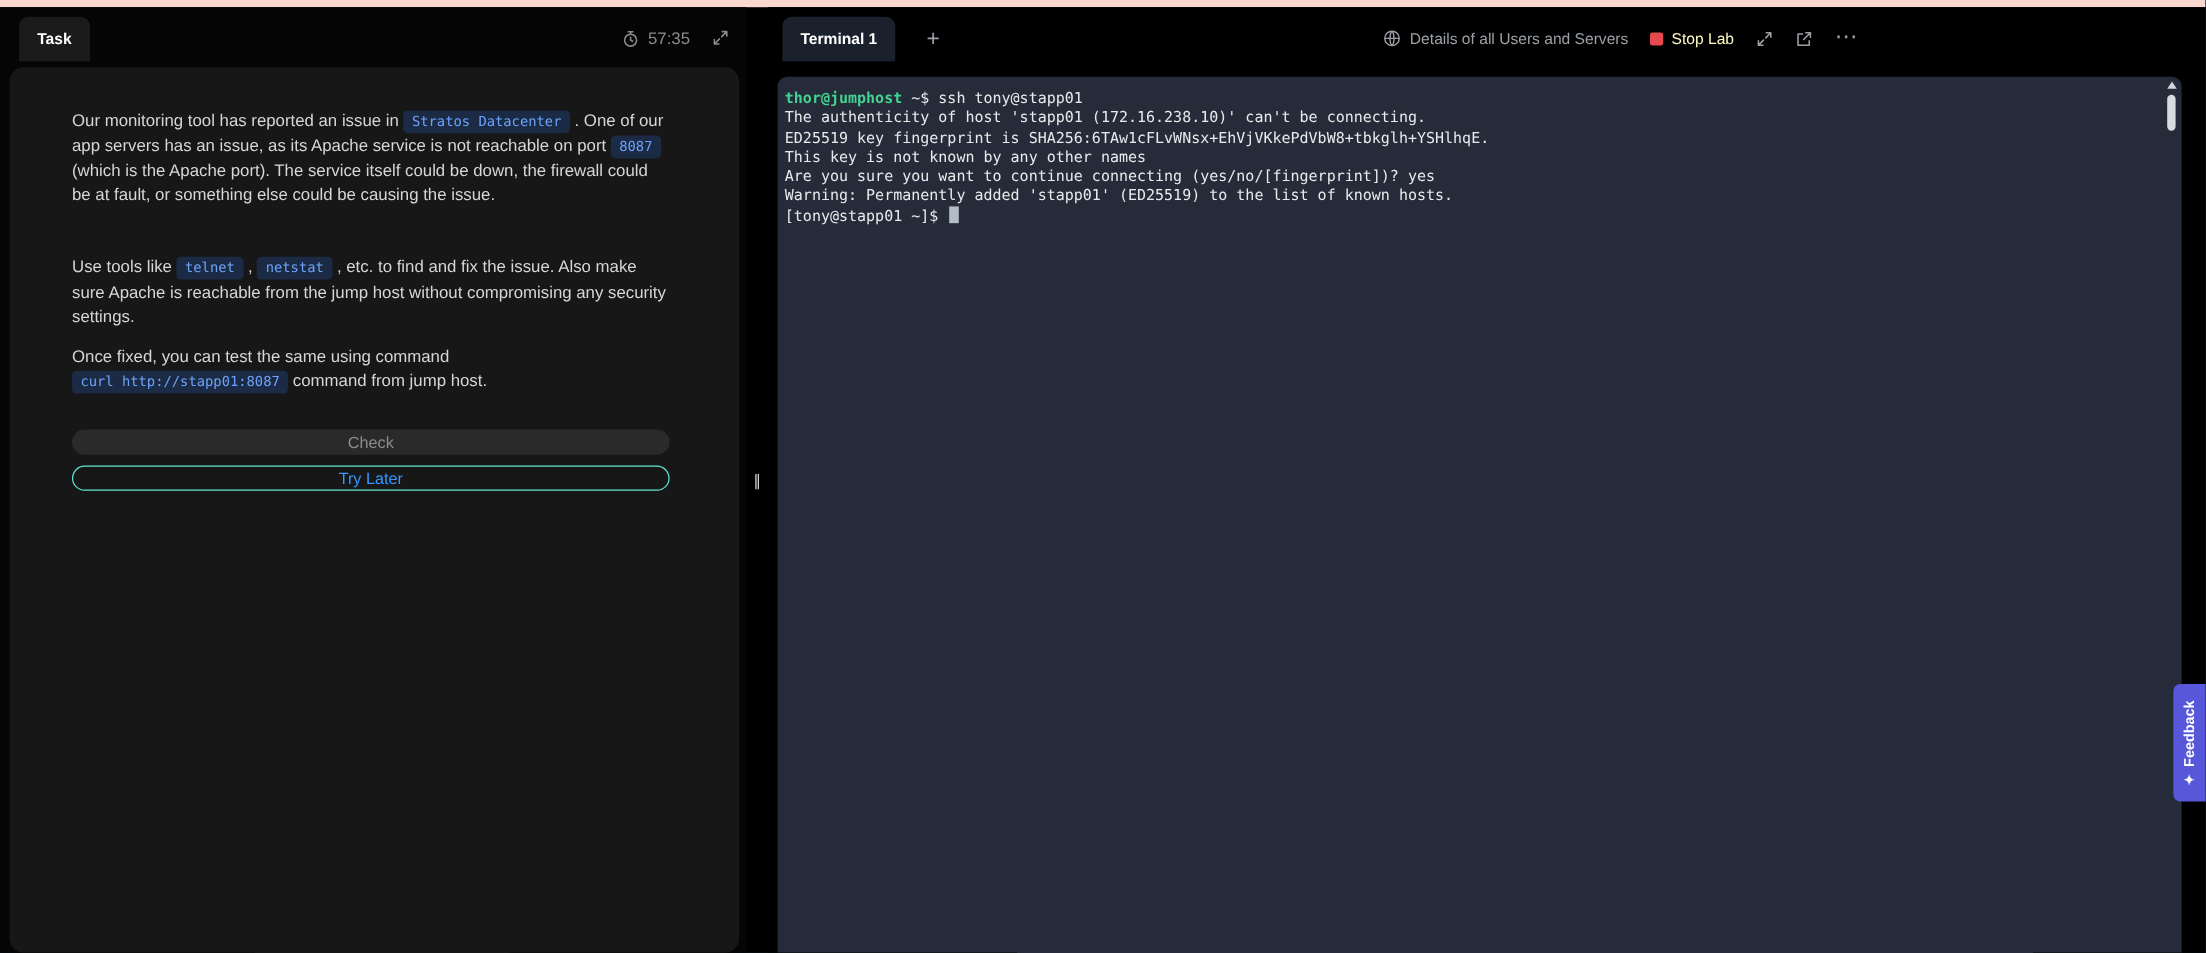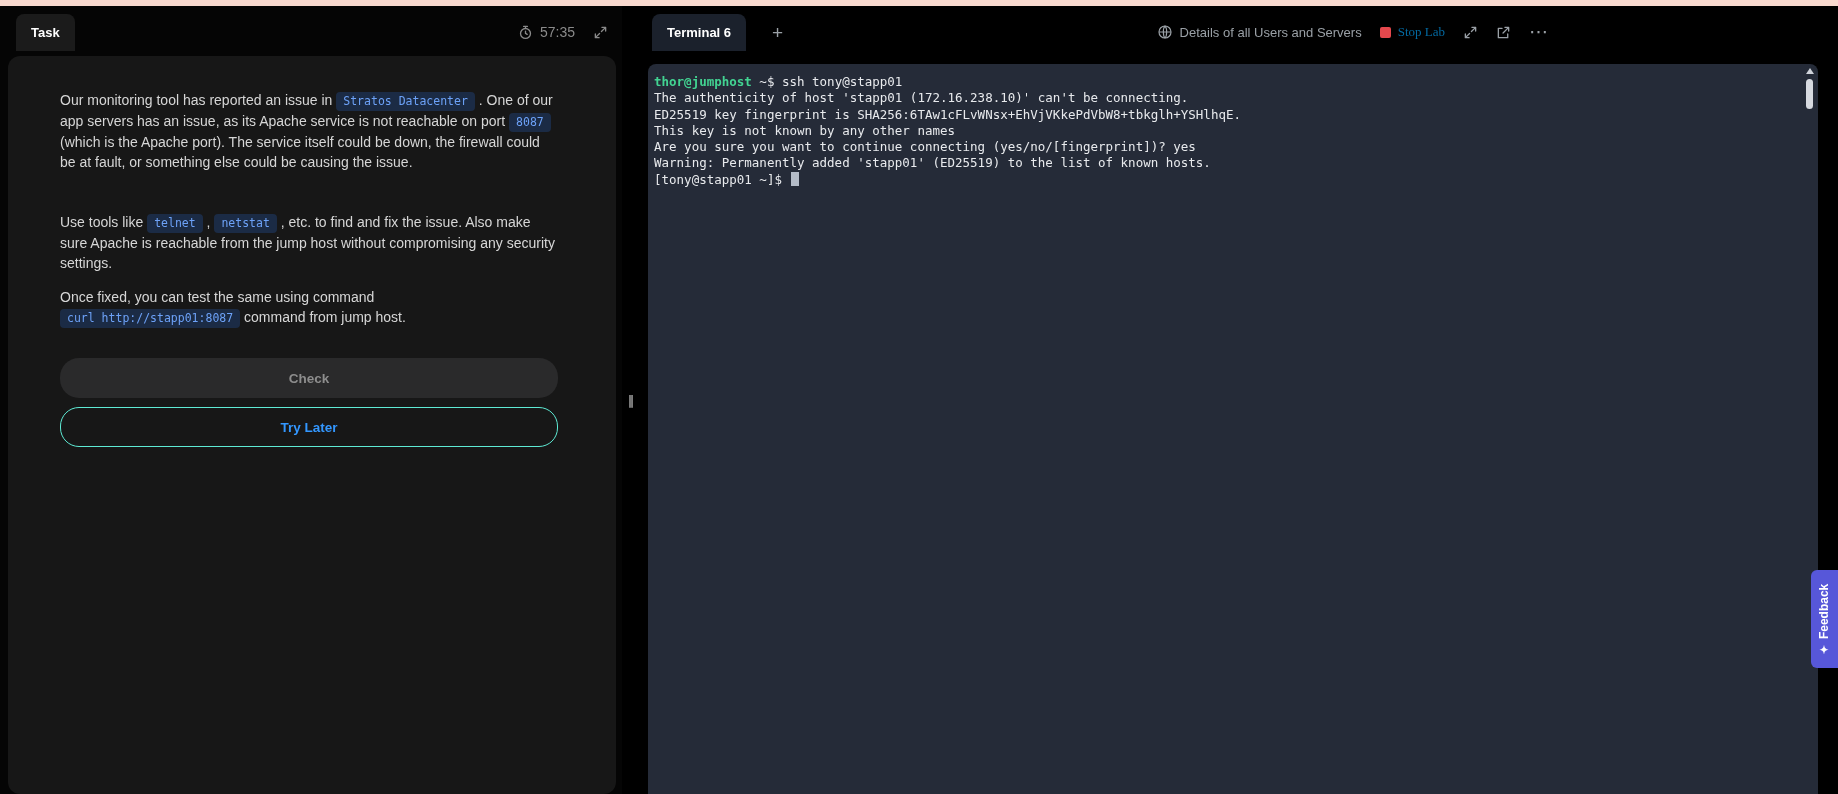--- a/index.html
+++ b/index.html
@@ -8,48 +8,48 @@
 
   .top-strip { height: 6px; width: 100%; background: #f9d9cf; }
   .main { display: flex; height: 788px; }
 
   
   .left-pane { flex: 0 0 622px; display: flex; flex-direction: column; background: #050505; }
   .pane-header { height: 46px; display: flex; align-items: center; position: relative; }
   .task-header { padding: 6px 14px 0 16px; }
   .tab { display: inline-flex; align-items: center; height: 37px; padding: 0 15px; background: #1b1b1b;
          border-radius: 8px 8px 0 0; color: #ffffff; font-size: 13px; font-weight: 700; cursor: pointer; }
-  .header-right { margin-left: auto; display: flex; align-items: flex-end; gap: 18px; }
+  .header-right { margin-left: auto; display: flex; align-items: flex-start; gap: 18px; }
   .timer { display: flex; align-items: center; gap: 7px; color: #8b8b8b; font-size: 14px; }
   .icon-btn { display: inline-flex; align-items: center; justify-content: center; cursor: pointer; background: none; border: none; }
 
   .task-card { flex: 1; margin: 4px 6px 0 8px; background: #171717; border-radius: 12px;
                padding: 34px 58px 0 52px; overflow: hidden; }
   .task-paragraph { color: #d6d6d6; font-size: 14px; line-height: 20px; margin-bottom: 14px; }
   .task-paragraph.first { margin-bottom: 40px; }
   .code-chip { font-family: "DejaVu Sans Mono", monospace; font-size: 11.5px; color: #6da2f8;
                background: #1b2b45; padding: 2px 7px 3px; border-radius: 4px; white-space: nowrap; }
 
-  .btn { display: block; width: 100%; height: 40px; border-radius: 19px; font-size: 13.5px; font-weight: 700;
+  .btn { display: block; width: 100%; height: 21px; border-radius: 19px; font-size: 13.5px; font-weight: 400;
          font-family: "Liberation Sans", sans-serif; cursor: pointer; }
   .check-btn { margin-top: 30px; margin-bottom: 9px; background: #2a2a2b; border: none; color: #8d8d8d; }
   .try-later-btn { background: transparent; border: 1px solid #5eead4; color: #3397ff; }
 
   
   .divider { flex: 0 0 18px; display: flex; align-items: center; justify-content: center; cursor: col-resize; }
   .grip { color: #d9d9d9; font-size: 13px; user-select: none; }
 
   
   .right-pane { flex: 1; display: flex; flex-direction: column; background: #000; }
   .terminal-header { padding: 6px 290px 0 12px; }
   .terminal-tab { background: #1b212c; }
   .new-tab { margin-left: 26px; background: none; border: none; color: #9aa0a6; font-size: 19px; cursor: pointer; line-height: 1; }
   .th-right { margin-left: auto; display: flex; align-items: center; gap: 18px; }
   .details-link { display: flex; align-items: flex-end; gap: 7px; color: #9aa0a6; font-size: 13px; cursor: pointer; }
-  .stop-lab { display: flex; align-items: center; gap: 7px; color: #0369a1; font-size: 13px; cursor: pointer; font-family: Liberation Serif, serif; }
+  .stop-lab { display: flex; align-items: center; gap: 7px; color: #fef9c3; font-size: 13px; cursor: pointer; }
   .stop-square { width: 11px; height: 11px; background: #e5484d; border-radius: 2px; }
   .ellipsis { color: #9aa0a6; font-size: 19px; cursor: pointer; line-height: 0.6; }
 
   .terminal { position: relative; flex: 1; margin: 12px 20px 0 8px; background: #252b38;
               border-radius: 8px 8px 0 0; padding: 10px 20px 10px 6px; overflow: hidden;
               font-family: "DejaVu Sans Mono", monospace; cursor: text; }
   .term-line { color: #e8eaed; font-size: 12.5px; line-height: 16.3px; white-space: pre; }
   .term-green { color: #42d392; font-weight: 700; }
   .term-cursor { display: inline-block; width: 8px; height: 14px; background: #b4bcc8; vertical-align: -2px; margin-left: 2px; }
 
@@ -107,21 +107,21 @@
     </div>
   </section>
 
   <div class="divider">
     <span class="grip">∥</span>
   </div>
 
   <section class="right-pane">
     <header class="pane-header terminal-header">
       <div class="tab terminal-tab">
-        <span>Terminal 6</span>
+        <span>Terminal 1</span>
       </div>
       <button class="new-tab">+</button>
 
       <div class="th-right">
         <span class="details-link">
           <svg width="16" height="16" viewBox="0 0 16 16" fill="none" stroke="#9aa0a6" stroke-width="1.2">
             <circle cx="8" cy="8" r="6"></circle>
               <path d="M2 8h12M8 2c2.2 2 2.2 10 0 12M8 2c-2.2 2-2.2 10 0 12"></path>
           </svg>
           <span>Details of all Users and Servers</span>

